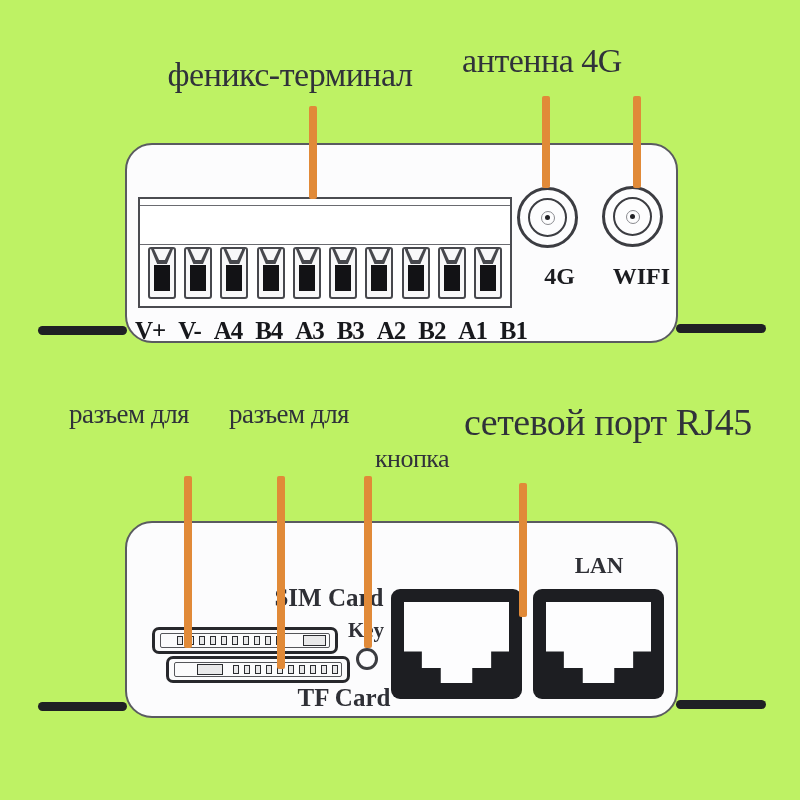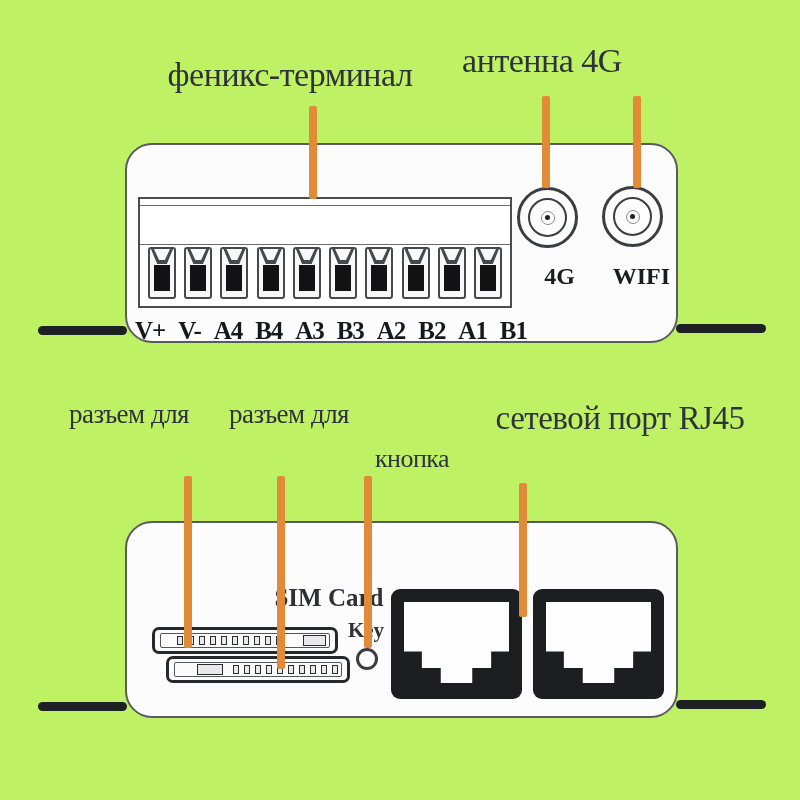--- a/index.html
+++ b/index.html
@@ -6,21 +6,21 @@
   .canvas{
     position:relative;width:800px;height:800px;overflow:hidden;
     background:#bef264;
     font-family:Liberation Serif, serif;
     color:#30323a;
   }
   .label{position:absolute;white-space:nowrap;text-align:center;color:#30323a;}
   .lbl-big{font-size:34px;letter-spacing:-0.5px;}
   .lbl-med{font-size:27px;line-height:28px;letter-spacing:-0.5px;}
   .lbl-btn{font-size:26px;letter-spacing:-0.5px;}
-  .lbl-rj{font-size:33px;letter-spacing:-0.5px;margin-left:26px;}
+  .lbl-rj{font-size:38px;letter-spacing:-0.5px;}
   .two-line span{display:block;}
 
   .oline{position:absolute;width:8px;background:#e18a38;border-radius:2px;z-index:5;}
   .bline{position:absolute;height:9px;background:#1f2024;border-radius:4.5px;z-index:1;}
 
   .device{
     position:absolute;left:125px;width:553px;background:#fcfcfd;
     border:2.5px solid #5a5b60;border-radius:27px;z-index:2;box-sizing:border-box;
   }
   .device1{top:143px;height:200px;}
@@ -245,24 +245,26 @@
             <div class="contact"></div>
             <div class="contact"></div>
             <div class="contact"></div>
             <div class="contact"></div>
             <div class="contact"></div>
             <div class="contact"></div>
           </div>
       </div>
     </div>
 
+    <div class="hw-label" style="left:127px;top:161px;width:180px;font-size:25px;">TF Card</div>
 
     <div class="hw-label" style="left:199px;top:95px;width:80px;font-size:21px;">Key</div>
 
     <div class="hw-label" style="left:282px;top:30px;width:100px;font-size:23px;margin-top:44px;">WAN</div>
+    <div class="hw-label" style="left:422px;top:30px;width:100px;font-size:23px;">LAN</div>
 
     <div class="rj45" style="left:264px;">
       <div class="rj45-in"></div>
     </div>
     <div class="rj45" style="left:406px;">
       <div class="rj45-in"></div>
     </div>
   </div>
 
   <div class="key-circle"></div>

